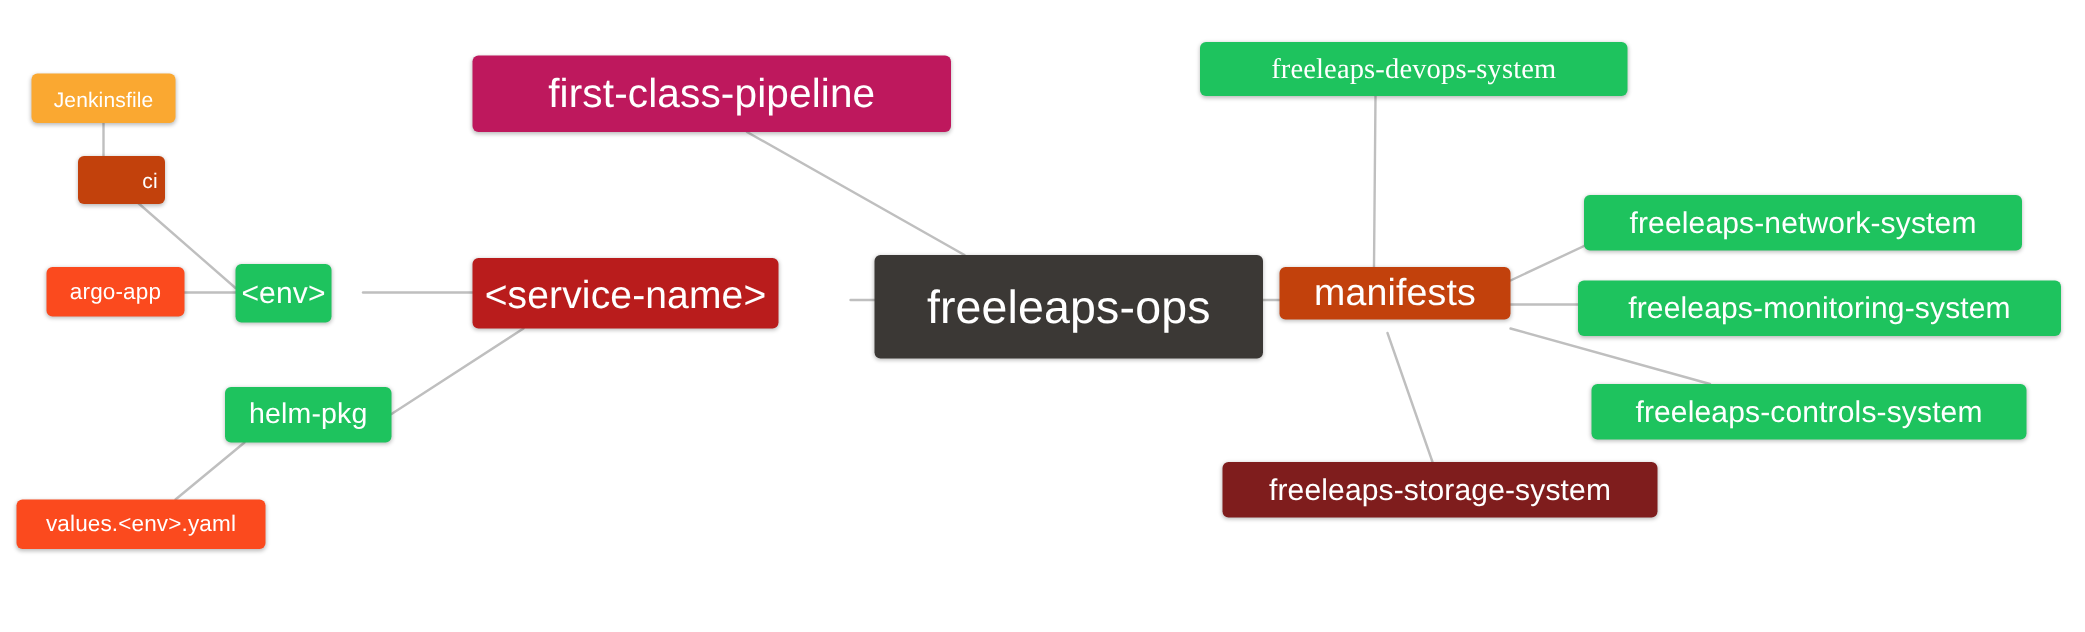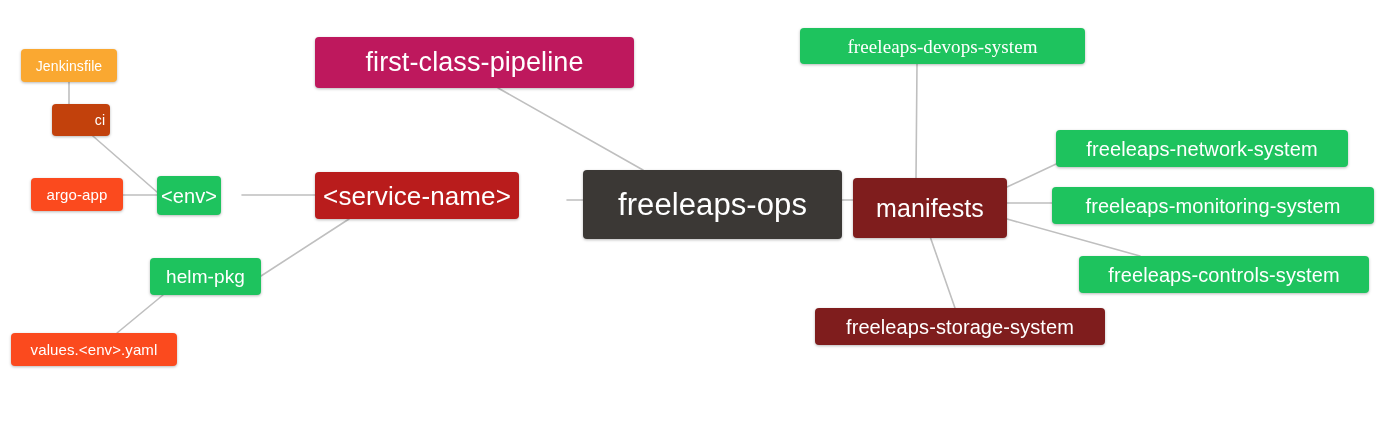--- a/index.html
+++ b/index.html
@@ -94,32 +94,32 @@
       </div>
       <div class="node" style="left: 315px; top: 37px; width: 319px; height: 51px; background: #be185d; font-size: 27px;">
         <span class="node-label">first-class-pipeline</span>
       </div>
       <div class="node" style="left: 315px; top: 172px; width: 204px; height: 47px; background: #b91c1c; font-size: 26px;">
         <span class="node-label">&lt;service-name&gt;</span>
       </div>
       <div class="node" style="left: 583px; top: 170px; width: 259px; height: 69px; background: rgb(59, 56, 53); font-size: 31px;">
         <span class="node-label">freeleaps-ops</span>
       </div>
-      <div class="node" style="left: 853px; top: 178px; width: 154px; height: 60px; background: #7f1d1d; font-size: 25px; justify-content: center;">
+      <div class="node" style="left: 853px; top: 178px; width: 154px; height: 35px; background: #c2410c; font-size: 25px; justify-content: center;">
         <span class="node-label">manifests</span>
       </div>
       <div class="node" style="left: 800px; top: 28px; width: 285px; height: 36px; background: rgb(30, 195, 94); font-size: 19px; font-family: Liberation Serif, serif;">
         <span class="node-label">freeleaps-devops-system</span>
       </div>
       <div class="node" style="left: 1056px; top: 112px; width: 292px; height: 37px; background: rgb(30, 195, 94); font-size: 20px; margin-top: 18px;">
         <span class="node-label">freeleaps-network-system</span>
       </div>
       <div class="node" style="left: 1052px; top: 187px; width: 322px; height: 37px; background: rgb(30, 195, 94); font-size: 20px;">
         <span class="node-label">freeleaps-monitoring-system</span>
       </div>
-      <div class="node" style="left: 1061px; top: 256px; width: 290px; height: 37px; background: rgb(30, 195, 94); font-size: 20px; margin-left: 18px;">
+      <div class="node" style="left: 1061px; top: 256px; width: 290px; height: 37px; background: rgb(30, 195, 94); font-size: 20px;">
         <span class="node-label">freeleaps-controls-system</span>
       </div>
       <div class="node" style="left: 815px; top: 308px; width: 290px; height: 37px; background: #7f1d1d; font-size: 20px;">
         <span class="node-label">freeleaps-storage-system</span>
       </div>
     </div>
 </div>
 
 </body></html>

